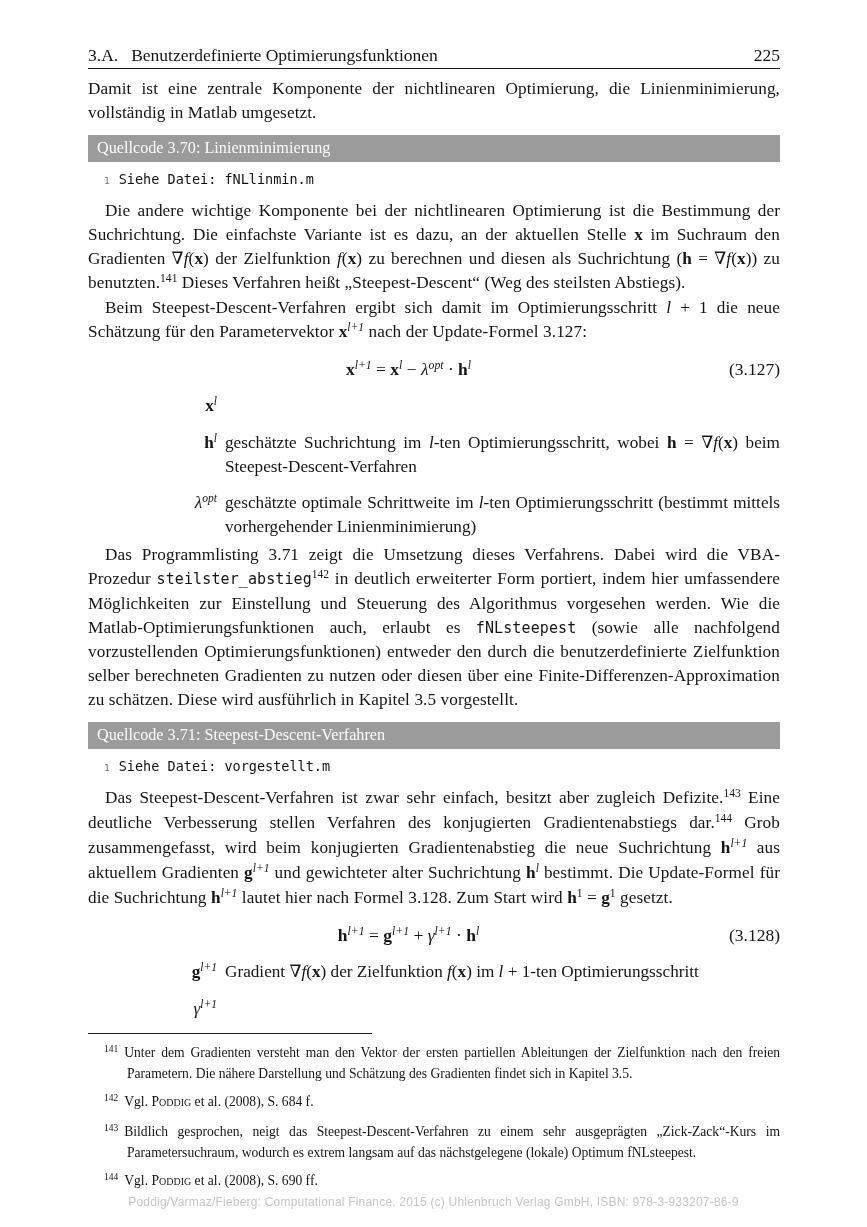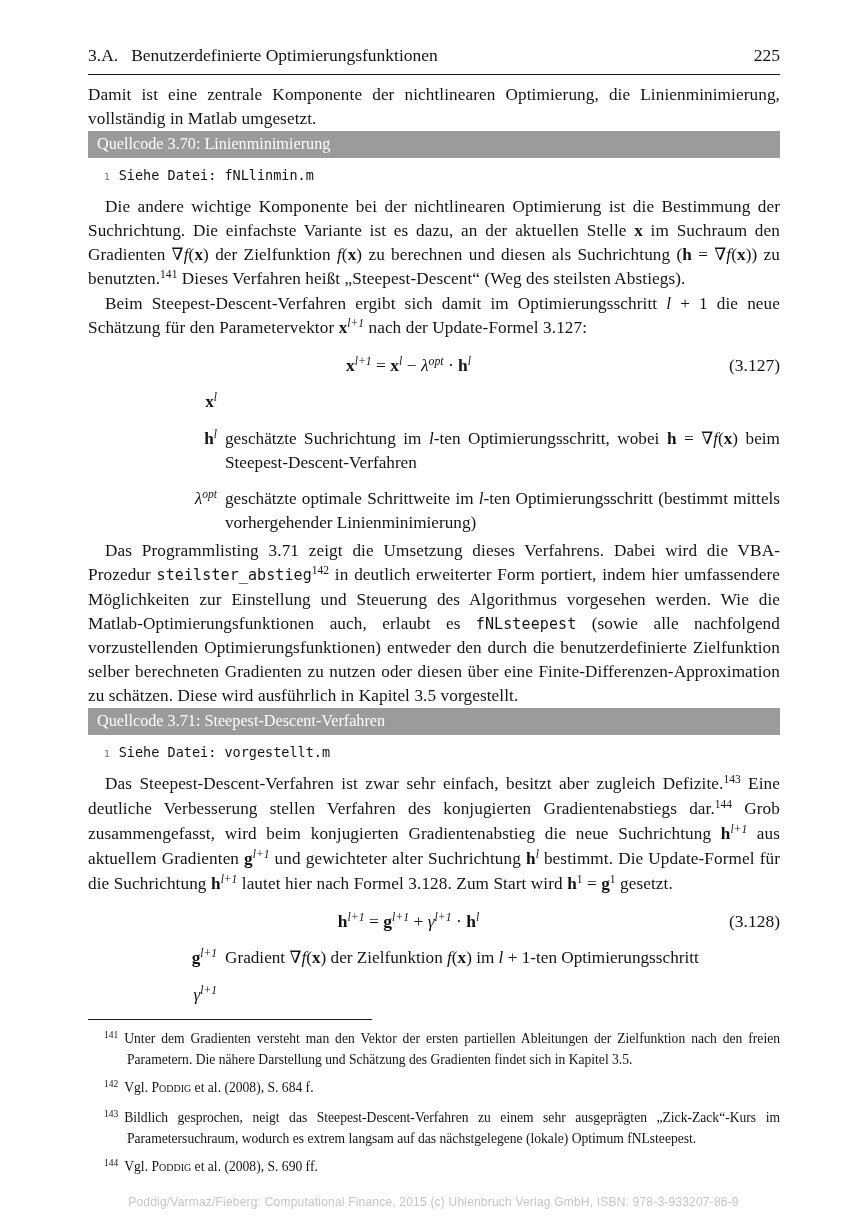--- a/index.html
+++ b/index.html
@@ -13,38 +13,38 @@
   }
   .content{
     position:absolute;
     left:88px;top:44px;
     width:692px;
   }
   
   .running-head{
     display:flex;justify-content:space-between;align-items:baseline;
     font-size:17.5px;line-height:22px;
-    padding-bottom:8px;
+    padding-bottom:2px;
     border-bottom:1.6px solid #1a1a1a;
     gap:32px;
   }
   .head-left{display:flex;gap:13px;}
   
   p.body-par{
     margin:0;
     font-size:17.2px;line-height:24px;
     text-align:justify;
     letter-spacing:0.1px;
   }
   p.indent{text-indent:17px;}
   .mt8{margin-top:8px!important;}
   .mt10{margin-top:10px!important;}
   .mt4{margin-top:4px!important;}
   
-  .listing{}
+  .listing{margin-top:10px;}
   .listing-bar{
     background:#9b9b9b;
     color:#fdfdfd;
     font-size:16.2px;line-height:27px;
     height:27px;
     padding:0 0 0 9px;
   }
   .code-line{
     padding:9px 0 0 16px;
     font-size:13.5px;line-height:16px;

